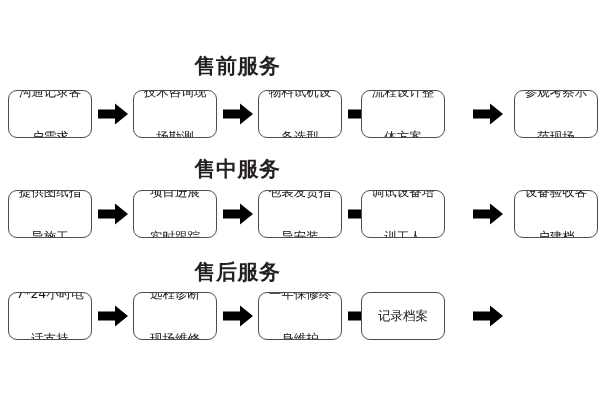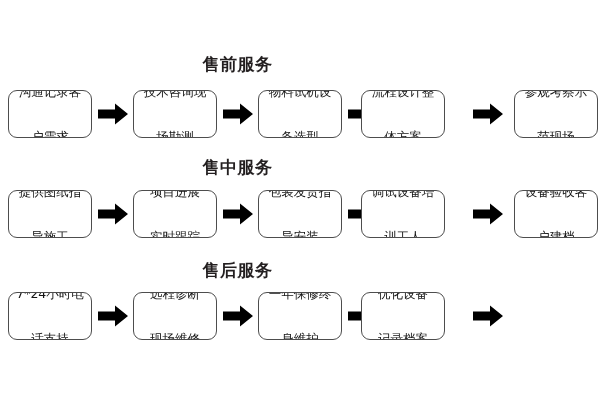--- a/index.html
+++ b/index.html
@@ -22,21 +22,21 @@
   .section {
     position: absolute;
     left: 0;
     width: 600px;
   }
   .section-title {
     position: absolute;
     left: 0;
     width: 475px;
     text-align: center;
-    font-size: 17px;
+    font-size: 21px;
     font-weight: bold;
     color: #231f20;
     letter-spacing: 0.5px;
     line-height: 1;
     white-space: nowrap;
   }
   .row {
     position: absolute;
     left: 0;
     width: 600px;
@@ -241,21 +241,20 @@
         <span class="line2">身维护</span>
       </div>
 
       <div class="arrow a2">
         <svg width="30" height="22" viewBox="0 0 30 22" xmlns="http://www.w3.org/2000/svg">
           <polygon points="0,6.5 17,6.5 17,0.5 30,11 17,21.5 17,15.5 0,15.5" fill="#000000"></polygon>
         </svg>
       </div>
 
       <div class="node c3">
-        <span class="line1">优化设备</span>
         <span class="line2">记录档案</span>
       </div>
 
       <div class="arrow a3">
         <svg width="30" height="22" viewBox="0 0 30 22" xmlns="http://www.w3.org/2000/svg">
           <polygon points="0,6.5 17,6.5 17,0.5 30,11 17,21.5 17,15.5 0,15.5" fill="#000000"></polygon>
         </svg>
       </div>
 
 

